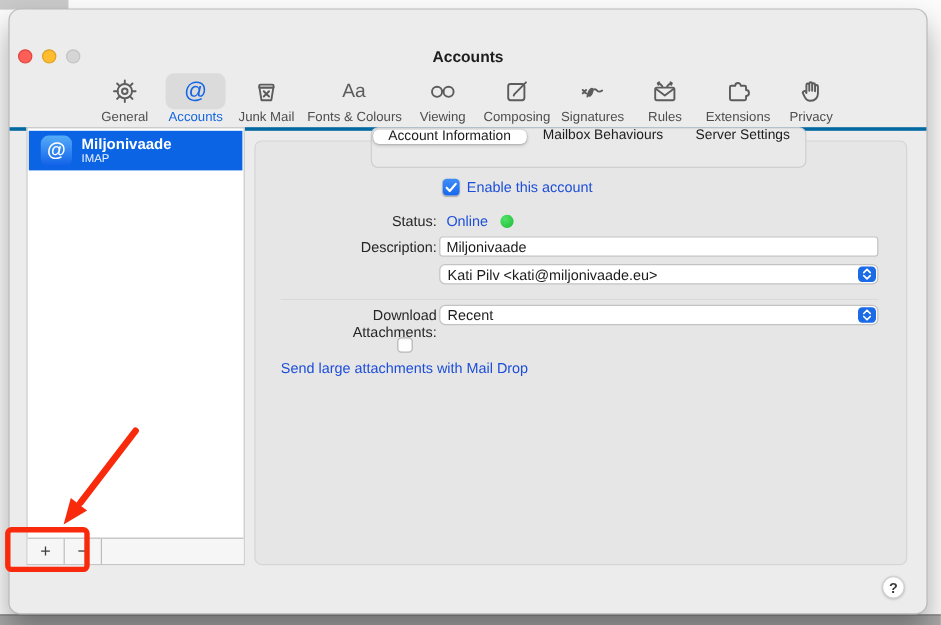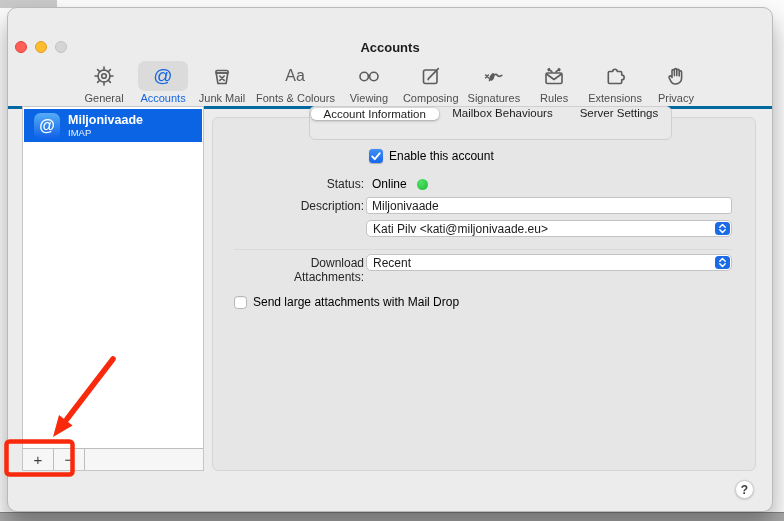--- a/index.html
+++ b/index.html
@@ -61,21 +61,21 @@
   #segmented { left:301px; top:98px; height:34px; display:flex; align-items:flex-start;
                background:#e9e9e9; border:1px solid #cfcfcf; border-radius:6px; z-index:5; }
   .seg { padding:0 13px; display:flex; align-items:center; font-size:11.5px; color:#1c1c1c; white-space:nowrap; }
   .seg.sel { background:#fff; border-radius:5px; margin:0.5px;
              box-shadow:0 1px 3px rgba(0,0,0,.25), 0 0 0 0.5px rgba(0,0,0,.10); }
   .segdiv { width:1px; background:#c9c9c9; margin:4px 0; }
 
   
   .flabel { position:absolute; left:196px; width:160px; text-align:right;
             font-size:12px; color:#262626;padding-left:40px; }
-  .fval { font-size:12px; color:#000000; }
+  .fval { font-size:12px; color:#1d4ed8; }
   .checkrow { position:absolute; display:flex; align-items:center; gap:6px; }
   .cb { width:14px; height:14px; border-radius:3.5px; flex:0 0 auto; }
   .cb.checked { background:linear-gradient(#3f8ef7,#1767ec); box-shadow:0 0.5px 1px rgba(0,0,0,.25); }
   .cb.empty { background:#fff; border:1px solid #b5b5b5; box-shadow:inset 0 1px 1px rgba(0,0,0,.06); width:13px; height:13px; }
   #status-dot { left:409px; top:171px; width:11px; height:11px; border-radius:50%;
                 background:radial-gradient(circle at 35% 30%, #4fe268, #1fba35); }
   #desc-input { left:358px; top:189px; width:366px; height:17px; border:1px solid #c3c3c3;
                 border-radius:3px; background:#fff; font-size:12px; padding:0 5px;
                 font-family:"Liberation Sans", sans-serif; color:#1c1c1c; }
   .combo { position:absolute; width:366px; height:17px; background:#fff; border:1px solid #c3c3c3;
@@ -266,21 +266,21 @@
   <div class="flabel" style="top:248px;">Download Attachments:</div>
   <div class="combo" style="left:358px; top:246px;">
     <span class="cval">Recent</span>
     <span class="stepper">
       <svg width="9" height="11" viewBox="0 0 10 12">
           <path d="M2,4.6L5,1.6L8,4.6 M2,7.4L5,10.4L8,7.4" stroke="#fff" stroke-width="1.6" fill="none" stroke-linecap="round" stroke-linejoin="round"></path>
         </svg>
     </span>
   </div>
 
-  <div class="checkrow" style="left:226px; top:287px;">
+  <div class="checkrow" style="left:226px; top:273px;flex-direction:column;">
     <div class="cb empty"></div>
     <span class="fval">Send large attachments with Mail Drop</span>
   </div>
 
   <div class="abs" id="help-btn">?</div>
 
 </div>
 
 <svg class="abs" id="annotation" width="784" height="521" viewBox="0 0 784 521">
   <rect x="6.5" y="441.5" width="66" height="33" rx="3" fill="none" stroke="#f92a0c" stroke-width="4.5"></rect>

